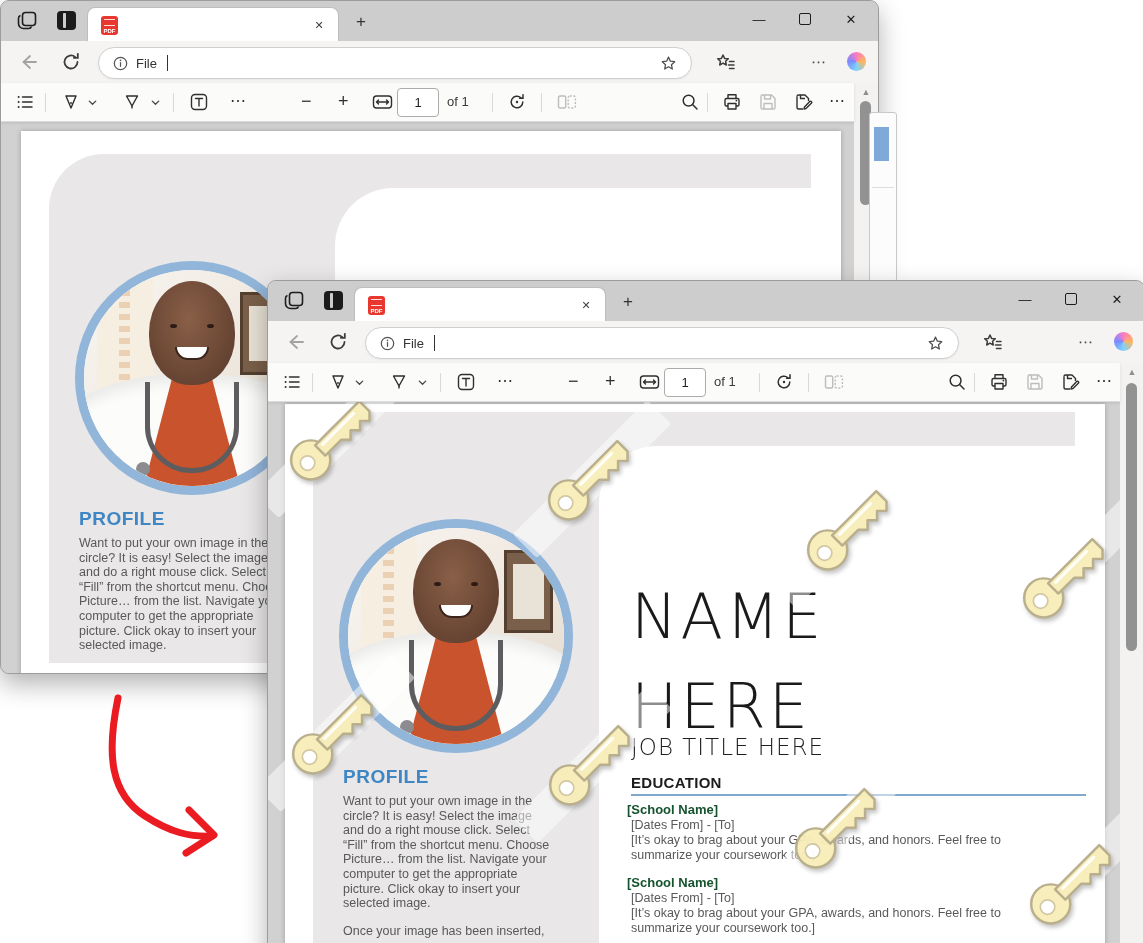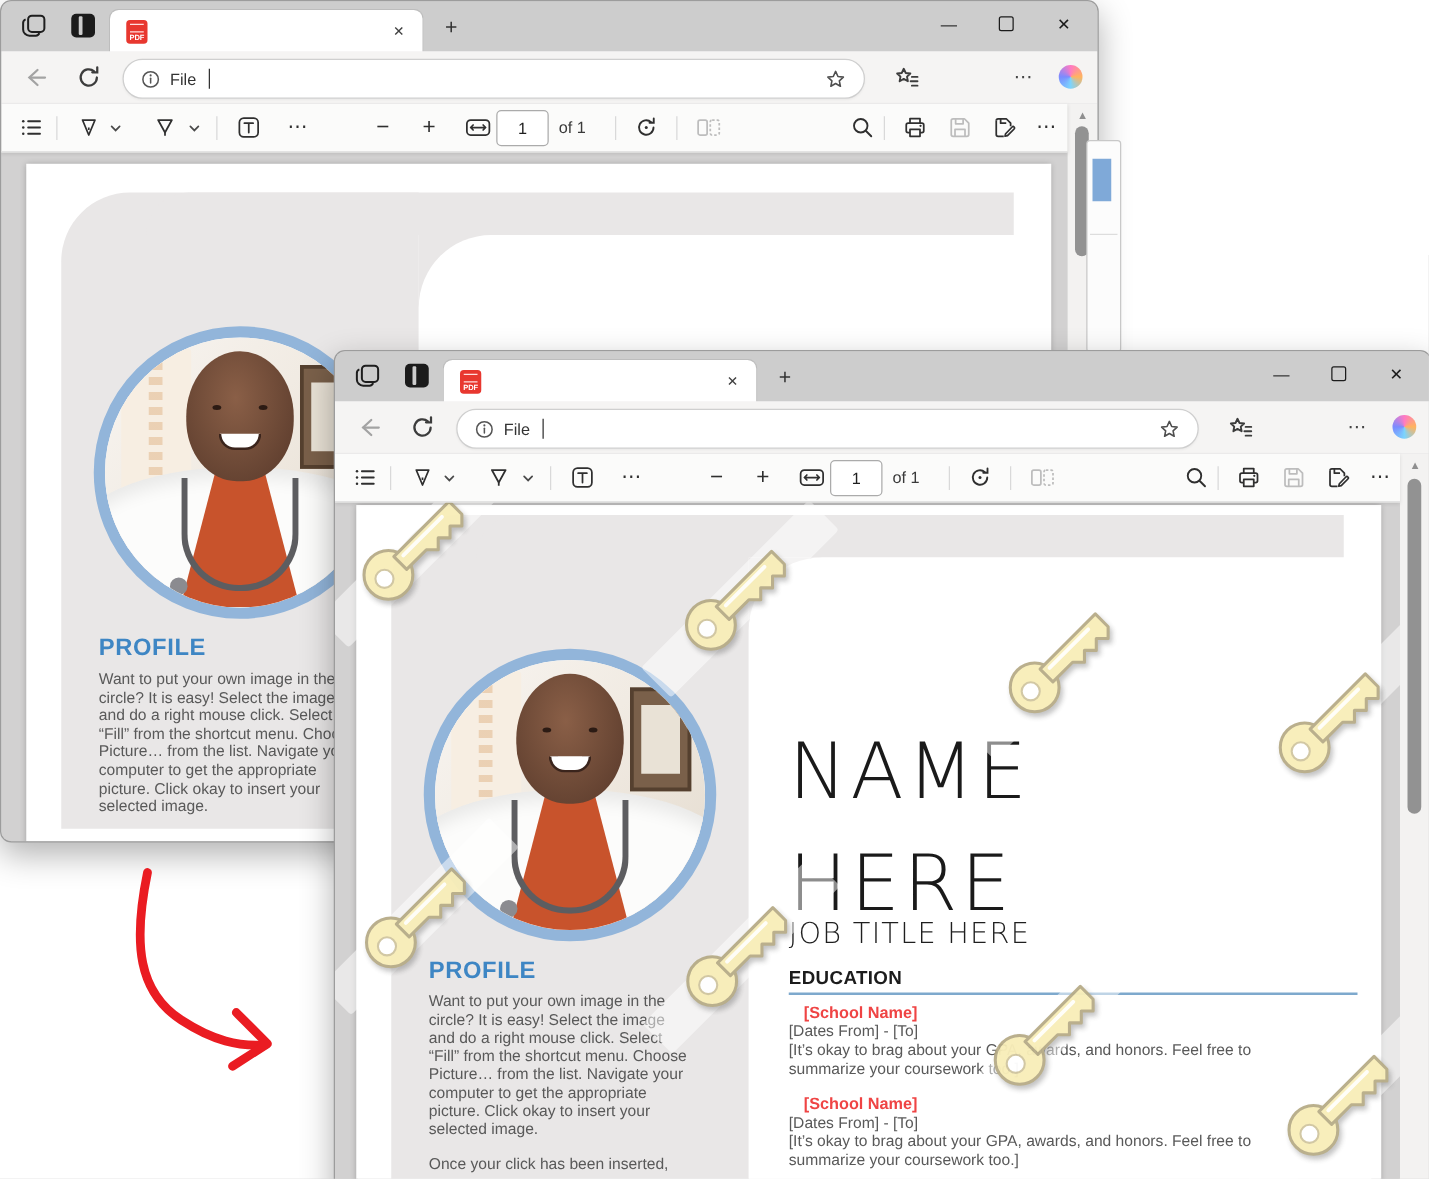--- a/index.html
+++ b/index.html
@@ -113,21 +113,21 @@
   .doc-blue{color:#3e86c4;}
   .profile-h{position:absolute;left:58px;top:362px;font-size:19px;font-weight:bold;letter-spacing:.5px;}
   .profile-p1{position:absolute;left:58px;top:390px;width:212px;font-size:12.5px;line-height:14.6px;color:#595959;}
   .profile-p2{position:absolute;left:58px;top:520px;width:212px;font-size:12.5px;line-height:14.6px;color:#595959;}
   .name-block{position:absolute;left:346px;top:168px;font-family:"DejaVu Sans","Liberation Sans",sans-serif;
               font-weight:200;font-size:62px;line-height:90px;letter-spacing:3px;color:#1a1a1a;}
   .job-title{position:absolute;left:346px;top:330px;font-family:"DejaVu Sans","Liberation Sans",sans-serif;
               font-weight:200;font-size:23px;letter-spacing:1px;color:#1f1f1f;}
   .edu-h{position:absolute;left:346px;top:370px;font-size:15px;font-weight:bold;letter-spacing:.3px;color:#1c1c1c;}
   .edu-rule{position:absolute;left:346px;top:390px;width:455px;height:2px;background:#7ea9cd;}
-  .edu-school{position:absolute;left:358px;font-size:13px;font-weight:bold;color:#ef4444;}
+  .edu-school{position:absolute;left:342px;font-size:13px;font-weight:bold;color:#14532d;}
   .edu-dates{position:absolute;left:346px;font-size:12.5px;color:#595959;}
   .edu-desc{position:absolute;left:346px;width:420px;font-size:12.5px;line-height:15px;color:#595959;}
 
   
   .stamp{position:absolute;width:116px;height:116px;filter:drop-shadow(2px 3px 2px rgba(95,95,95,.40));opacity:.93;}
   .stamp svg{width:100%;height:100%;}
   .ribbon{position:absolute;width:190px;height:34px;background:rgba(255,255,255,.50);
           transform:rotate(-45deg);border-radius:3px;}
 
   
@@ -558,21 +558,21 @@
           <div class="ph-steth"></div>
           <div class="ph-head">
             <span class="ph-eye" style="left:24%;"></span>
                 <span class="ph-eye" style="right:24%;"></span>
             <div class="ph-smile"></div>
           </div>
         </div>
 
         <div class="profile-h doc-blue">PROFILE</div>
         <div class="profile-p1">Want to put your own image in the circle?  It is easy!  Select the image and do a right mouse click.  Select “Fill” from the shortcut menu.  Choose Picture… from the list.  Navigate your computer to get the appropriate picture.  Click okay to insert your selected image.</div>
-        <div class="profile-p2">Once your click has been inserted,</div>
+        <div class="profile-p2">Once your image has been inserted,</div>
 
         <div class="name-block">
           <div>NAME</div>
           <div>HERE</div>
         </div>
         <div class="job-title">JOB TITLE HERE</div>
 
         <div class="edu-h">EDUCATION</div>
         <div class="edu-rule"></div>
 

